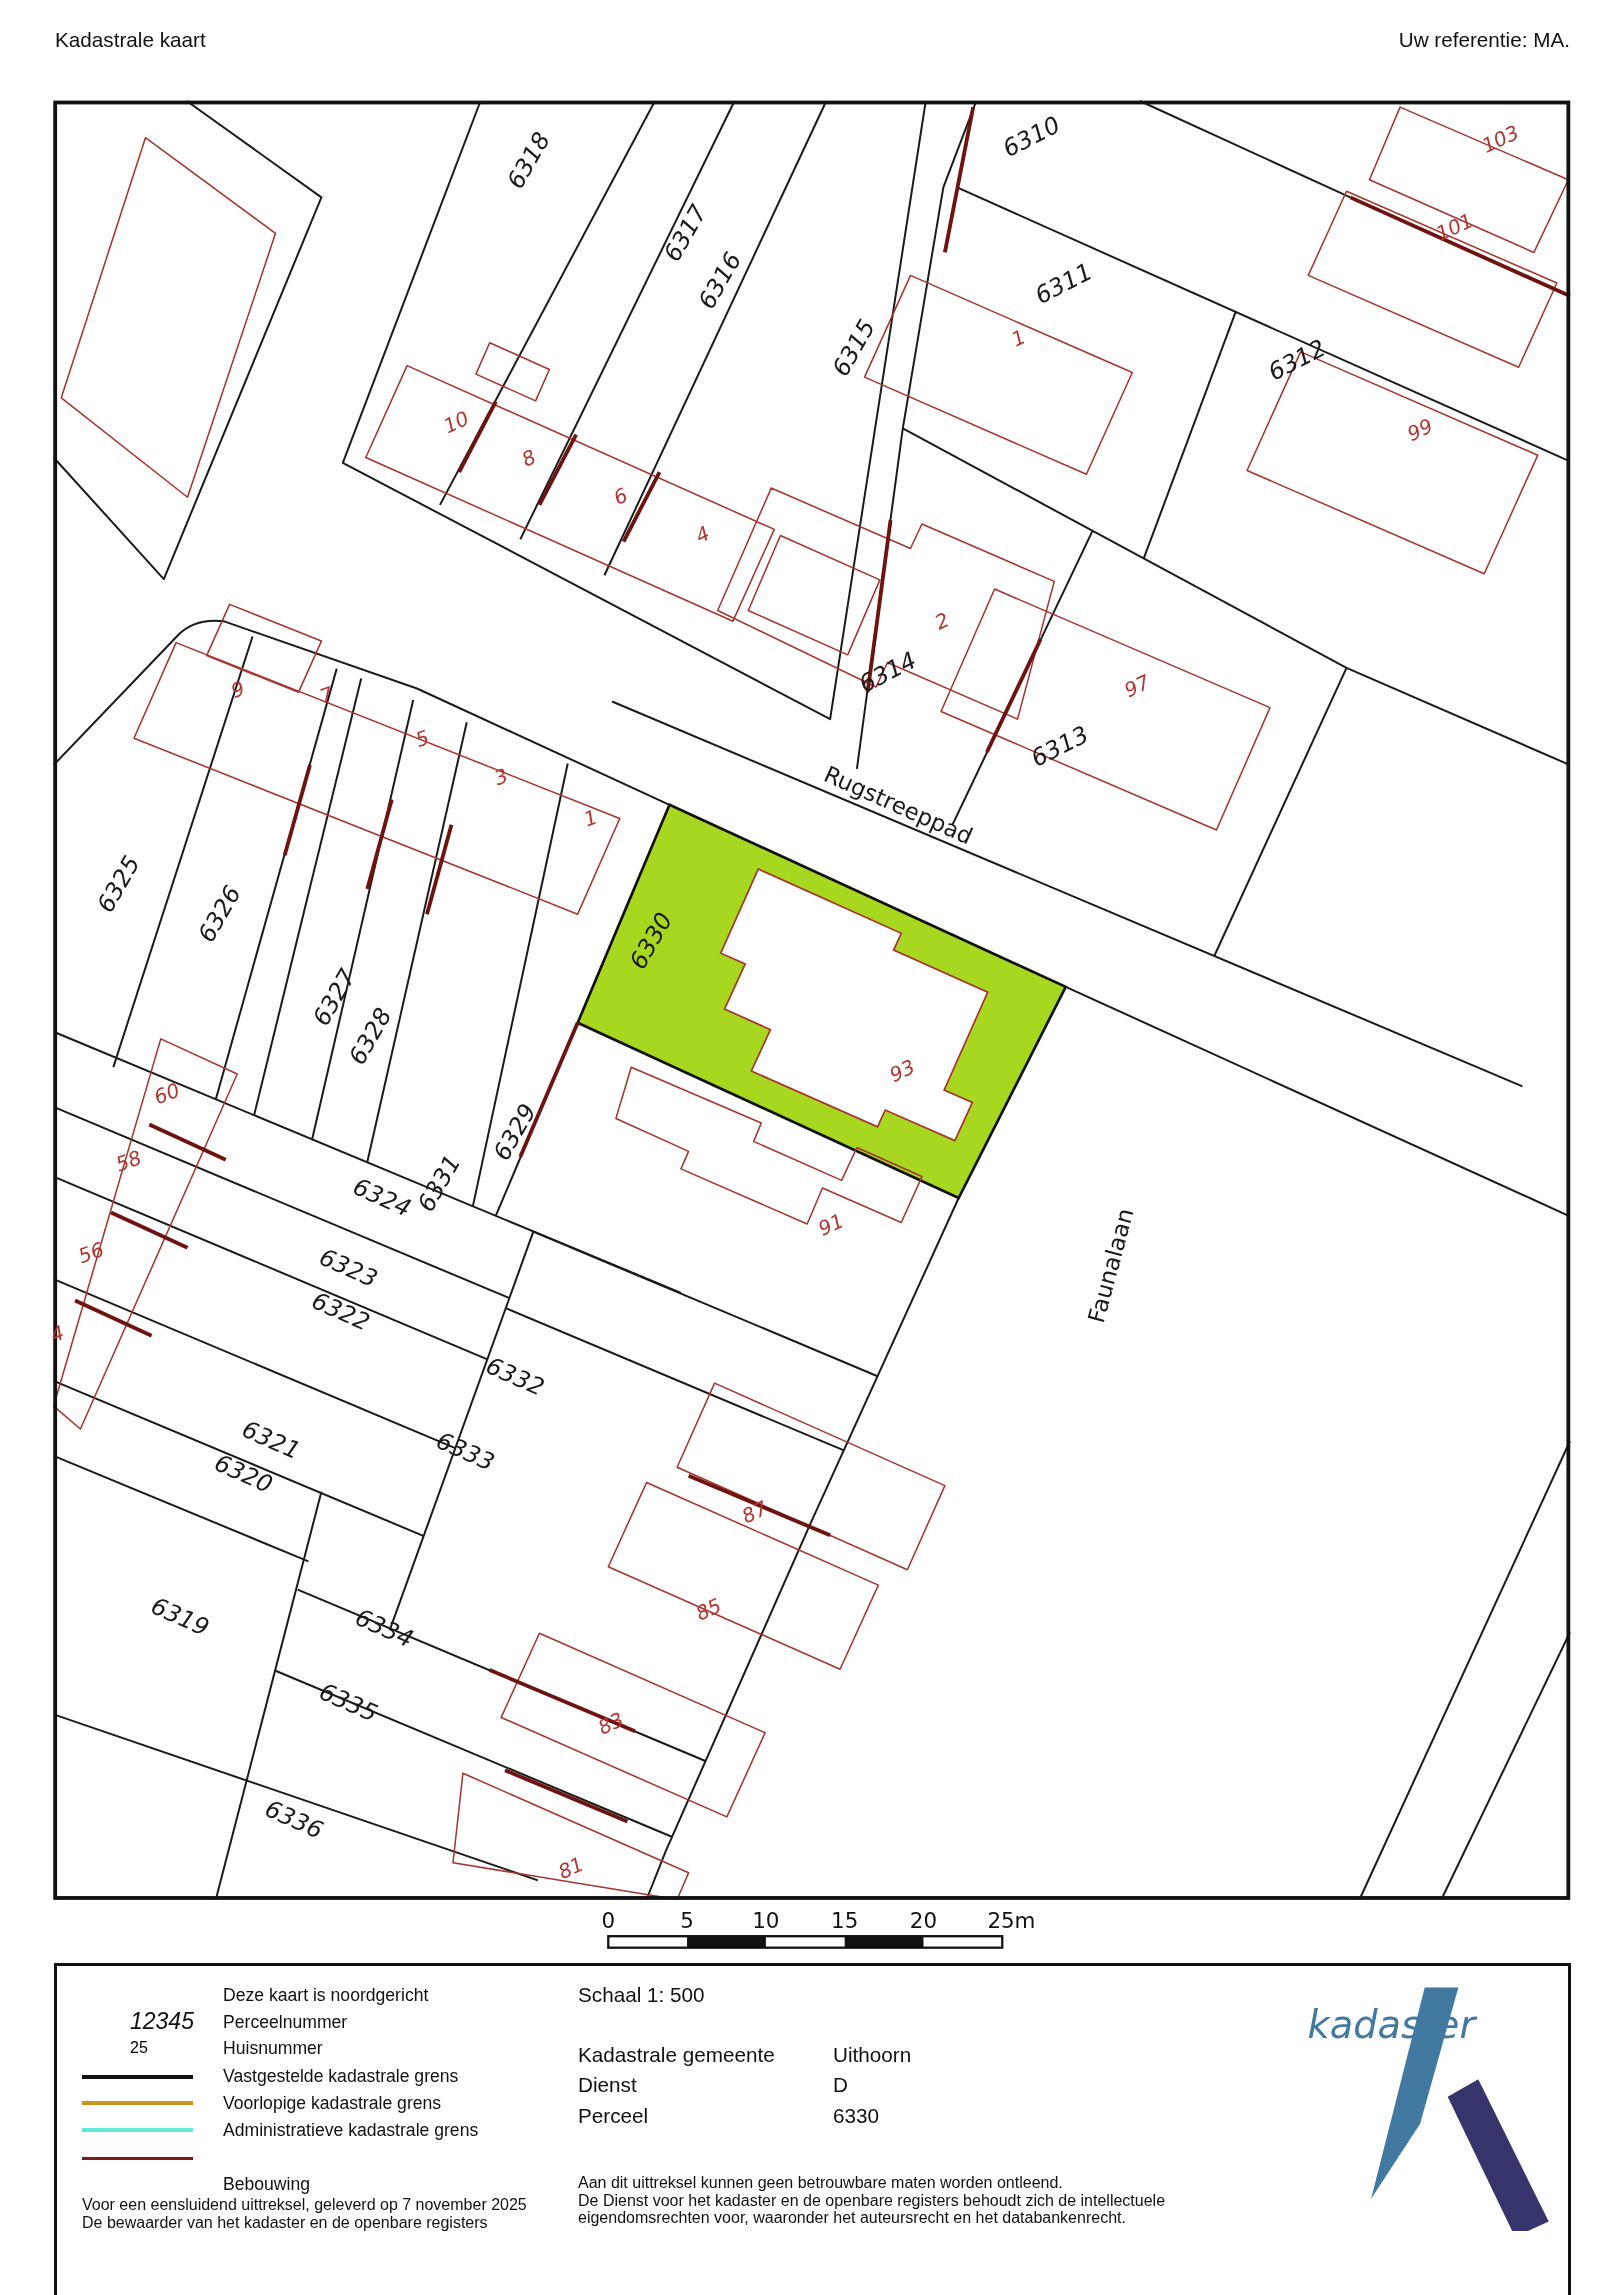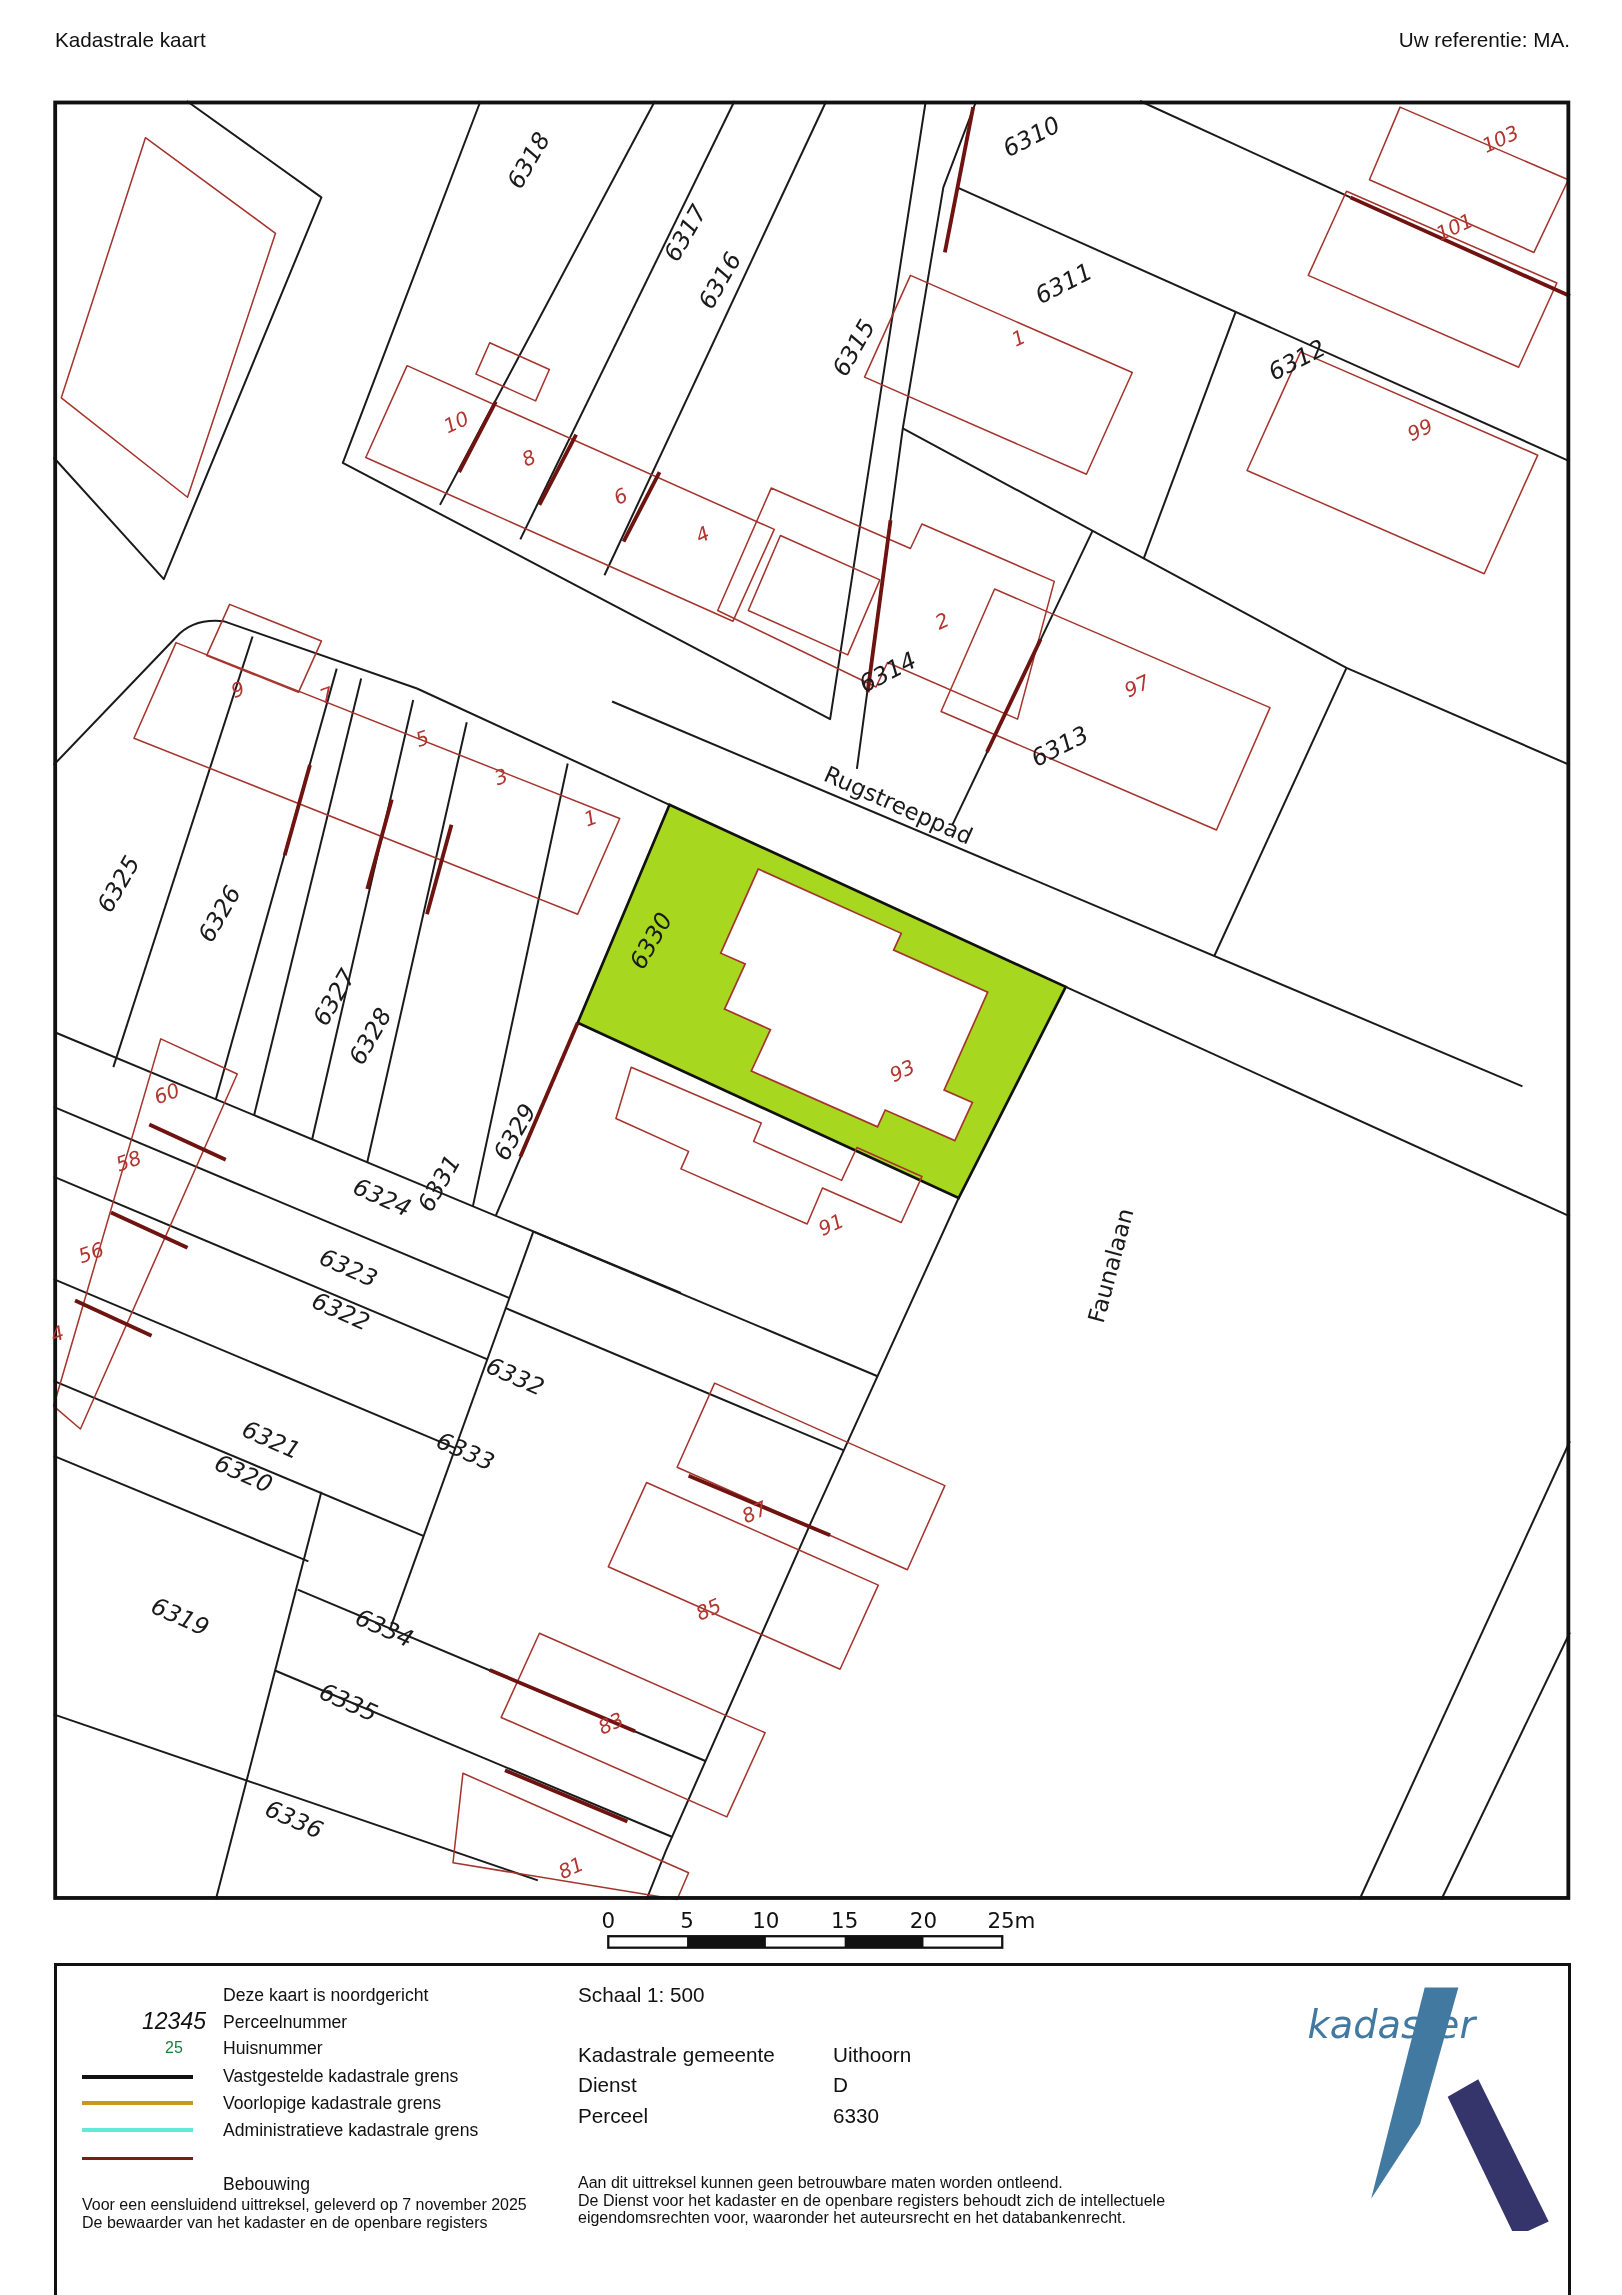--- a/index.html
+++ b/index.html
@@ -5,27 +5,27 @@
   html,body{margin:0;padding:0;background:#ffffff;}
   body{width:1622px;height:2295px;position:relative;font-family:"Liberation Sans",sans-serif;color:#1a1a1a;}
   .hdr{position:absolute;top:27.5px;font-size:20.7px;color:#111;}
   #hdr-left{left:55px;}
   #hdr-right{right:52px;}
   #map-svg{position:absolute;left:0;top:0;}
   
   #legend{position:absolute;left:54px;top:1963px;width:1517px;height:336px;border:3.8px solid #111;box-sizing:border-box;background:transparent;}
   .lg{position:absolute;font-size:17.6px;color:#111;white-space:nowrap;}
   .swatch{position:absolute;left:25px;width:111px;height:3.8px;}
-  .sym{position:absolute;left:73px;width:88px;text-align:center;}
+  .sym{position:absolute;left:73px;width:88px;text-align:left;}
   #legend .col2-label{left:521px;}
   #legend .col2-value{left:760px;margin-left:16px;}
   .big{font-size:20.7px;}
   .small{font-size:16px;}
   .italic{font-style:italic;}
-  .red{color:#15803d;}
+  .red{color:#000000;}
 </style>
 </head>
 <body>
 
 <div class="hdr" id="hdr-left">Kadastrale kaart</div>
 <div class="hdr" id="hdr-right">Uw referentie: MA.</div>
 
 <svg id="map-svg" width="1622" height="2295" viewBox="0 0 2120 3000" xmlns="http://www.w3.org/2000/svg">
 
   <g>

